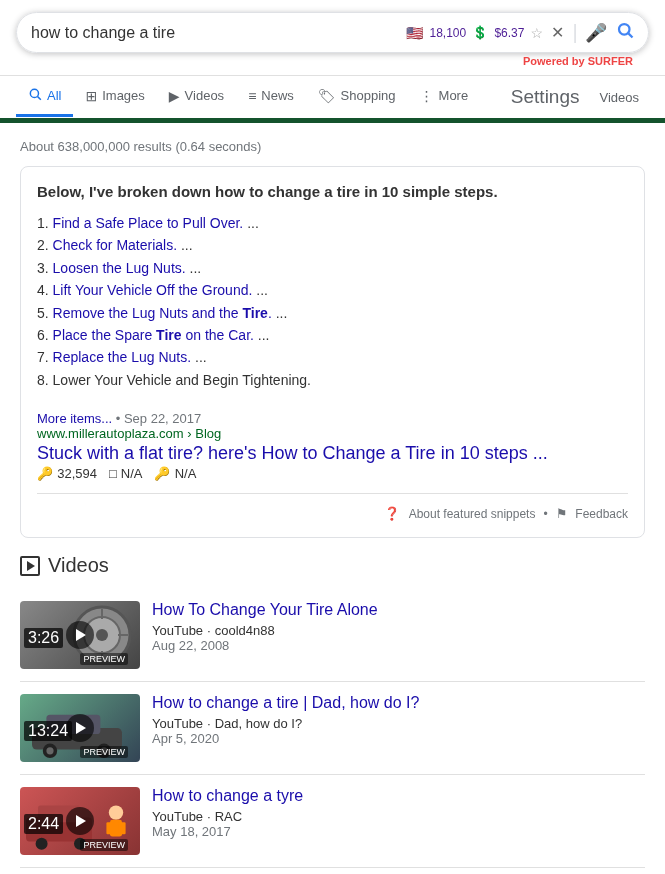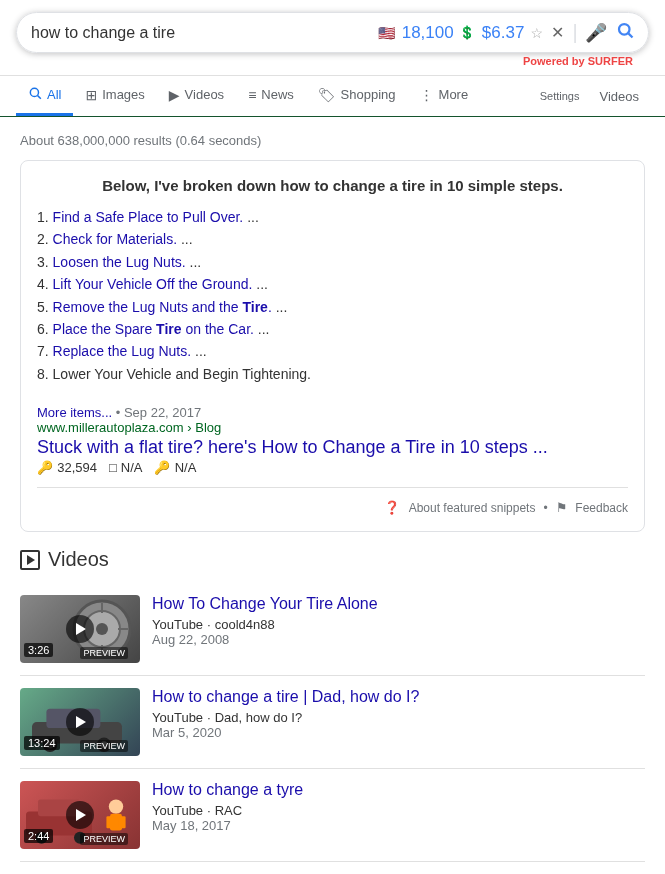--- a/index.html
+++ b/index.html
@@ -27,60 +27,60 @@
       color: #333;
     }
     .search-meta {
       display: flex;
       align-items: center;
       gap: 6px;
       font-size: 12px;
       color: #666;
     }
     .flag-icon { font-size: 14px; }
-    .search-count { color: #3b82f6; font-size: 17px; }
+    .search-count { color: #4c1d95; font-size: 12px; }
     .star-icon { color: #aaa; font-size: 14px; }
     .close-icon { color: #666; font-size: 16px; cursor: pointer; }
     .mic-icon { color: #4285f4; font-size: 18px; cursor: pointer; }
     .search-icon-btn { color: #4285f4; font-size: 18px; cursor: pointer; }
     .powered-by {
       text-align: right;
       font-size: 11px;
       color: #888;
       padding: 2px 16px 0 0;
     }
     .powered-by span { color: #e44; font-weight: bold; }
 
     
     .nav-tabs {
       display: flex;
       align-items: center;
       padding: 0 16px;
-      border-bottom: 1px solid #14532d;
+      border-bottom: 5px solid #14532d;
       gap: 0;
     }
     .nav-tab {
       display: flex;
       align-items: center;
       gap: 5px;
       padding: 10px 12px;
       font-size: 13px;
       color: #5f6368;
       cursor: pointer;
       border-bottom: 3px solid transparent;
       white-space: nowrap;
     }
     .nav-tab.active {
       color: #1a73e8;
       border-bottom: 3px solid #1a73e8;
     }
     .nav-tab .tab-icon { font-size: 14px; }
     .nav-spacer { flex: 1; }
     .nav-settings {
-      font-size: 11px;
+      font-size: 19px;
       color: #5f6368;
       padding: 10px 10px;
       cursor: pointer;
     }
     .nav-tools {
       font-size: 13px;
       color: #5f6368;
       padding: 10px 10px;
       cursor: pointer;
     }
@@ -99,21 +99,20 @@
     .featured-snippet {
       border: 1px solid #dfe1e5;
       border-radius: 8px;
       padding: 16px;
       margin-bottom: 16px;
     }
     .snippet-title {
       font-weight: bold;
       font-size: 15px;
       margin-bottom: 12px;
-      text-align: center;
     }
     .snippet-list {
       list-style: none;
       padding: 0;
       margin-bottom: 20px;
     }
     .snippet-list li {
       font-size: 14px;
       line-height: 1.6;
       color: #333;
@@ -240,25 +239,25 @@
     .video-play-triangle {
       width: 0;
       height: 0;
       border-top: 6px solid transparent;
       border-bottom: 6px solid transparent;
       border-left: 10px solid white;
       margin-left: 2px;
     }
     .video-duration {
       position: absolute;
-      bottom: 6px;
+      bottom: 21px;
       left: 4px;
       background: rgba(0,0,0,0.7);
       color: white;
-      font-size: 11px;
+      font-size: 16px;
       padding: 1px 4px;
       border-radius: 2px;
     }
     .preview-label {
       position: absolute;
       bottom: 4px;
       right: 12px;
       background: rgba(0,0,0,0.5);
       color: white;
       font-size: 9px;
@@ -476,21 +475,21 @@
         <div class="video-duration">13:24</div>
         <div class="preview-label">PREVIEW</div>
       </div>
       <div class="video-info">
         <a href="#" class="video-title">How to change a tire | Dad, how do I?</a>
         <div class="video-source">
           <span>YouTube</span>
           <span> · </span>
           <span class="video-channel">Dad, how do I?</span>
         </div>
-        <div class="video-date">Mar 5, 2020</div>
+        <div class="video-date">Apr 5, 2020</div>
       </div>
     </div>
 
     <div class="video-item">
       <div class="video-thumbnail video-thumb-3">
 
         <svg viewBox="0 0 100 50" style="position:absolute;left:0;top:0;width:100%;height:100%;">
           <rect x="5" y="22" width="55" height="20" rx="3" fill="#933"></rect>
           <rect x="15" y="12" width="35" height="14" rx="2" fill="#a44"></rect>
           <circle cx="18" cy="44" r="5" fill="#222"></circle>

